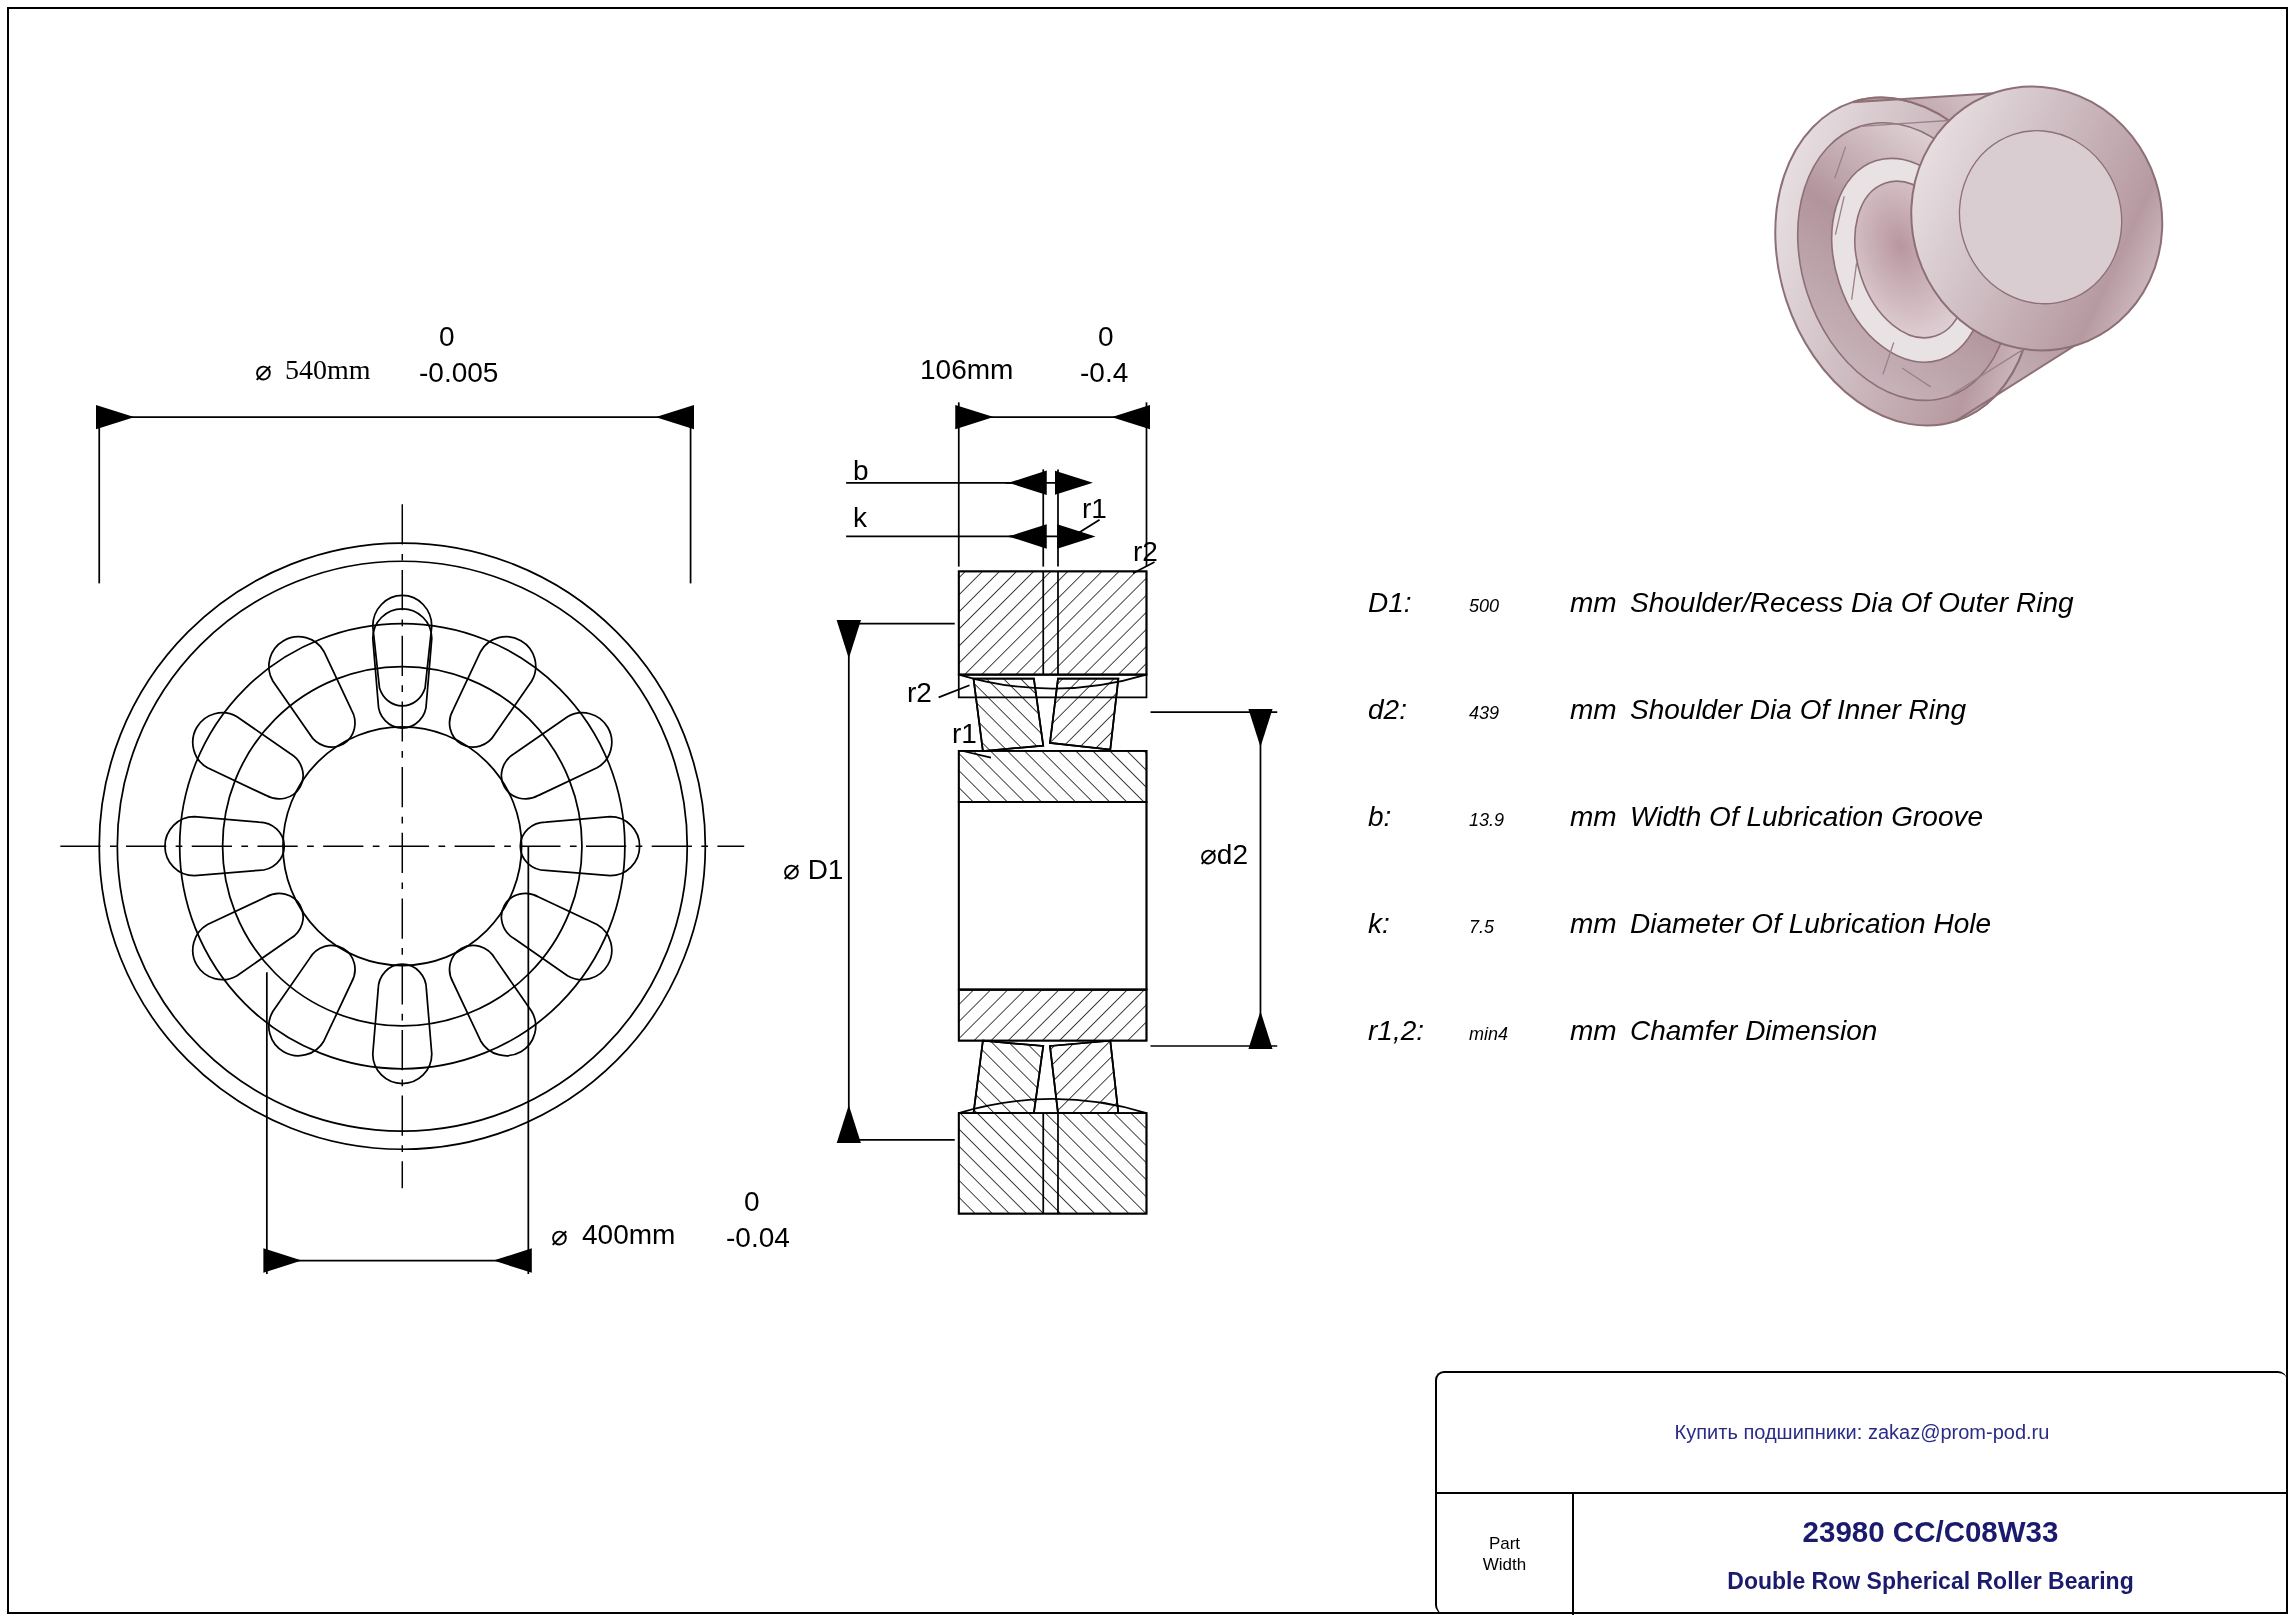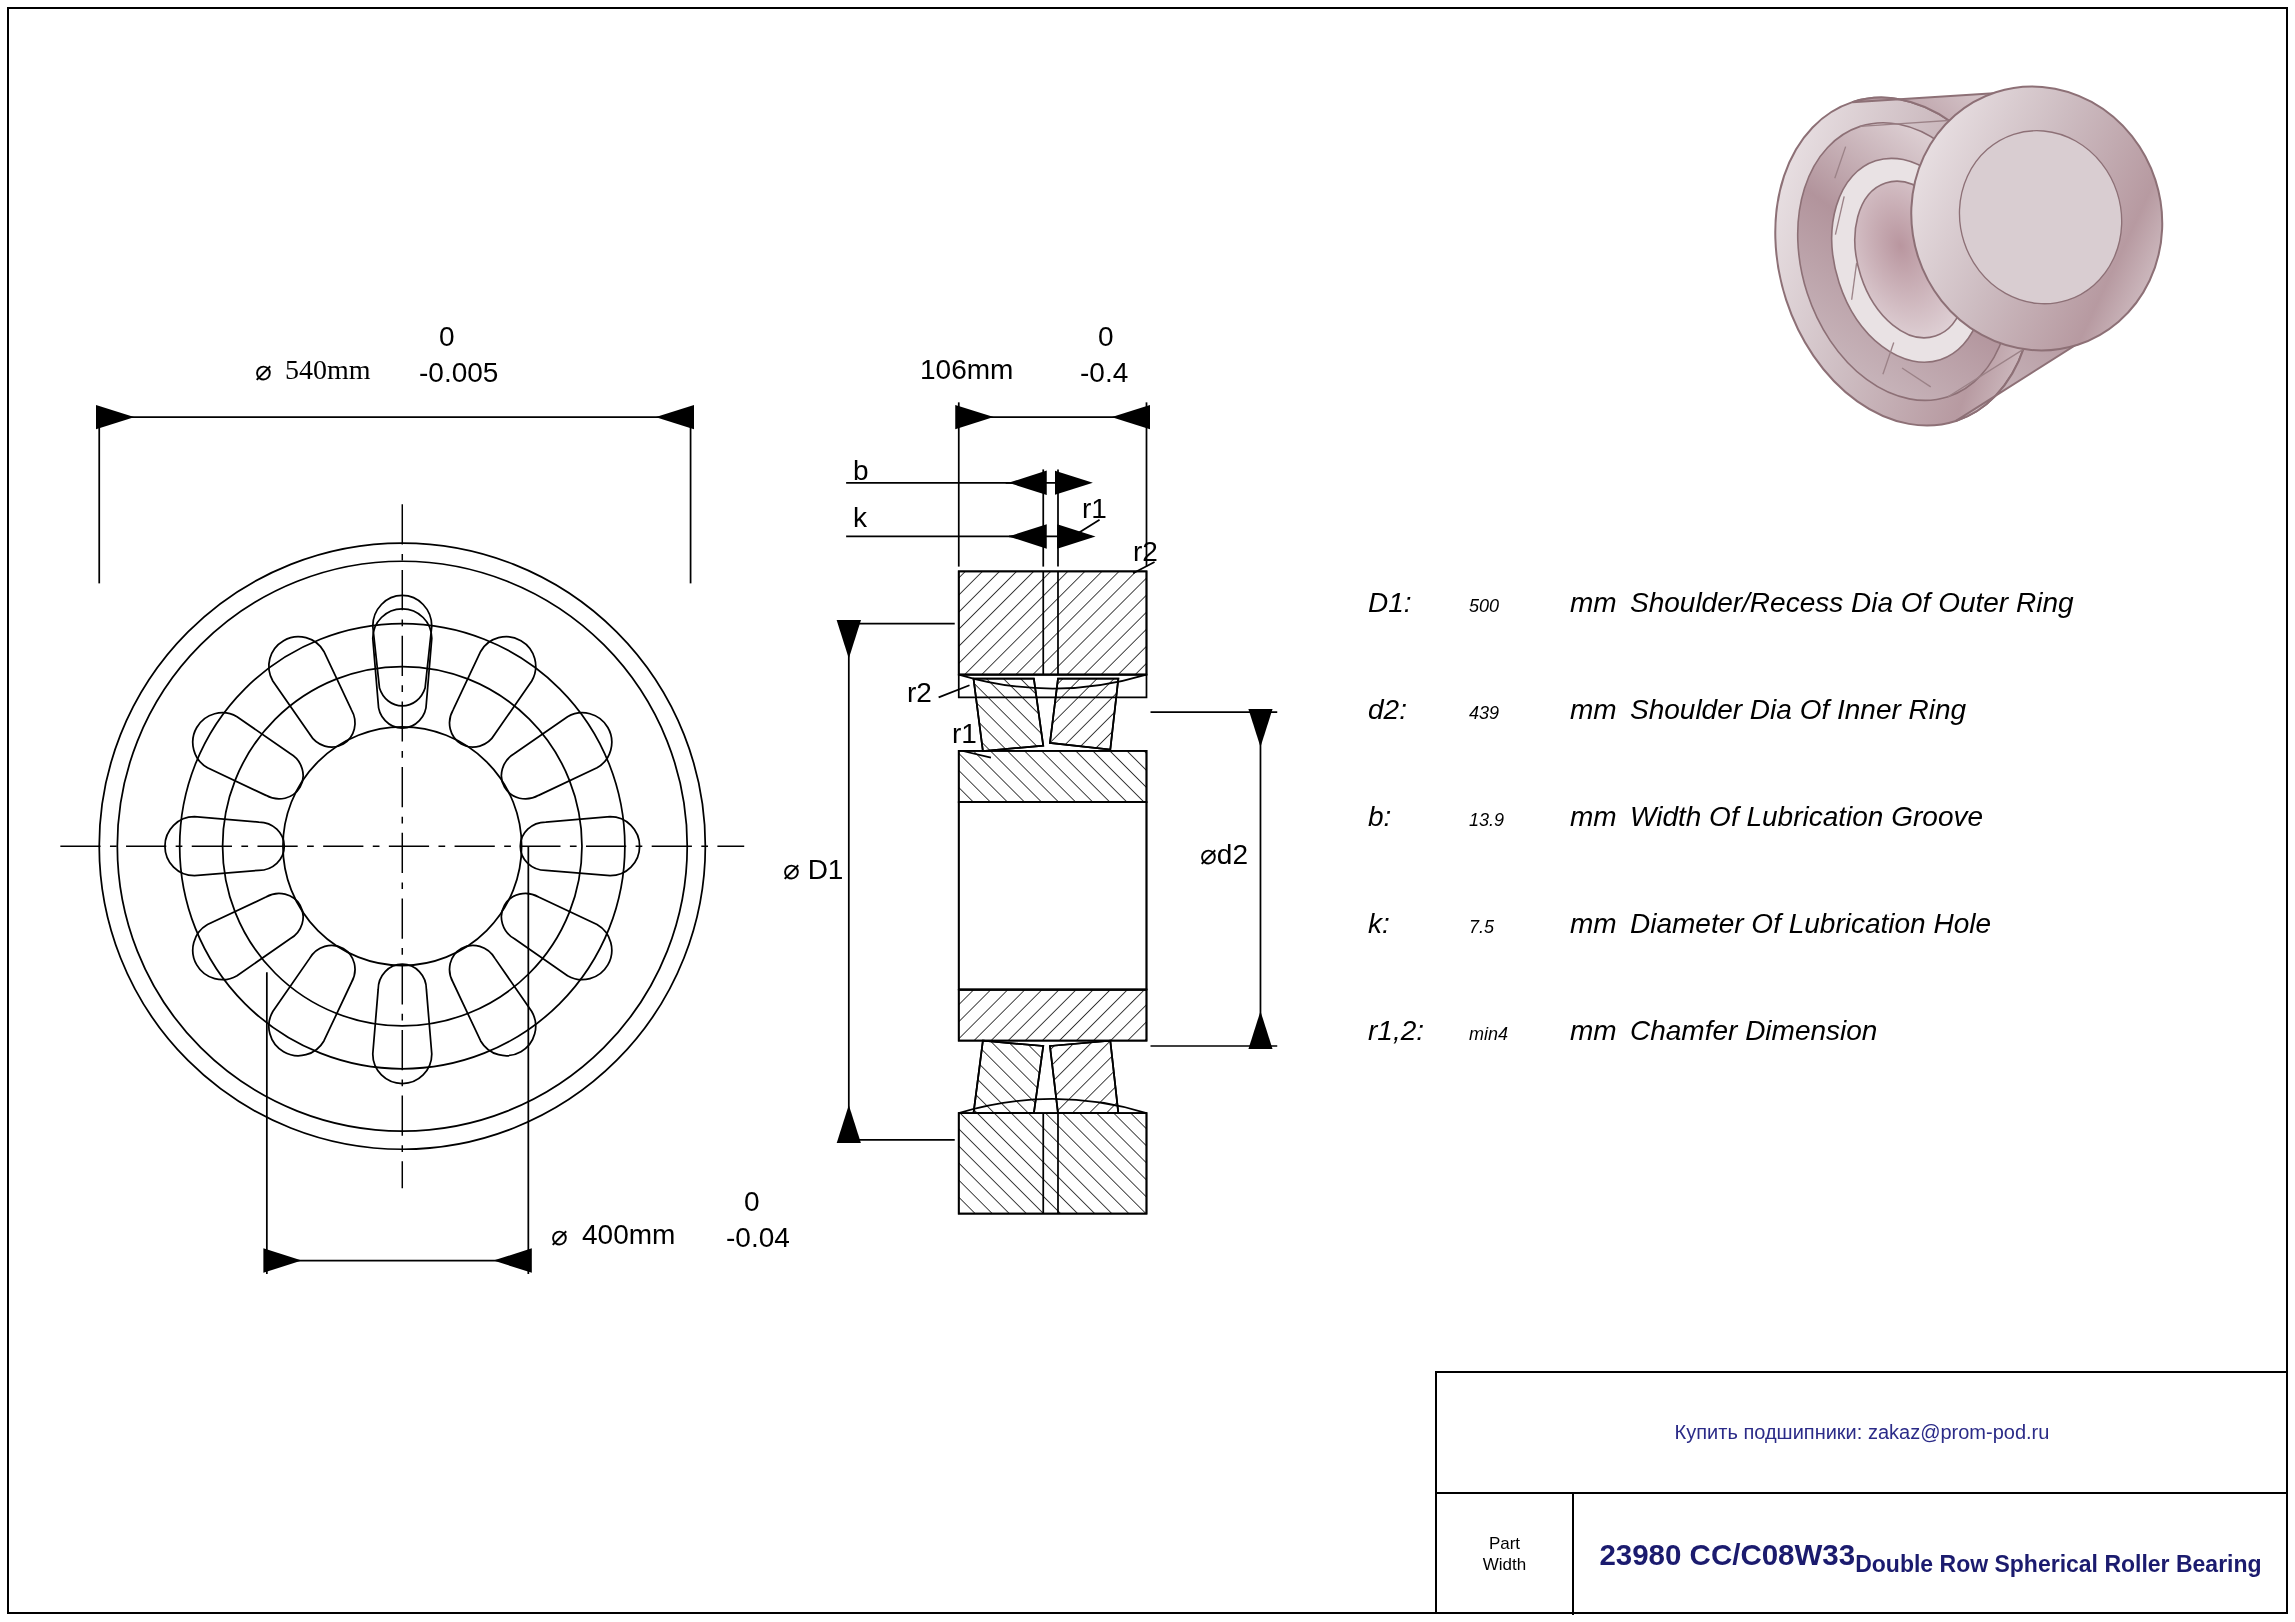--- a/index.html
+++ b/index.html
@@ -71,20 +71,21 @@
   
   .titleblock {
     position: absolute;
     left: 1435px;
     top: 1371px;
     width: 852px;
     height: 243px;
     box-sizing: border-box;
     border-left: 2px solid #000;
     border-top: 2px solid #000;
+    border-radius: 9px;
   }
   .tb-top {
     height: 121px;
     display: flex;
     align-items: center;
     justify-content: center;
     border-bottom: 2px solid #000;
     box-sizing: border-box;
   }
   .tb-email {
@@ -103,21 +104,21 @@
     display: flex;
     flex-direction: column;
     align-items: center;
     justify-content: center;
     font-size: 17px;
     line-height: 1.2;
   }
   .tb-part {
     flex: 1;
     display: flex;
-    flex-direction: row;
+    flex-direction: column;
     align-items: center;
     justify-content: center;
   }
   .tb-partno {
     font-size: 29.5px;
     font-weight: bold;
     color: #1b1b6e;
   }
   .tb-parttype {
     font-size: 23px;

